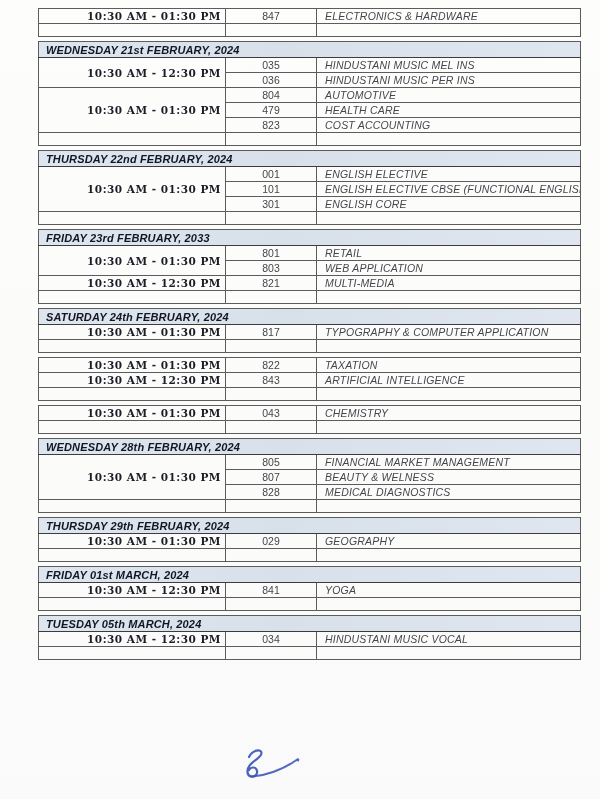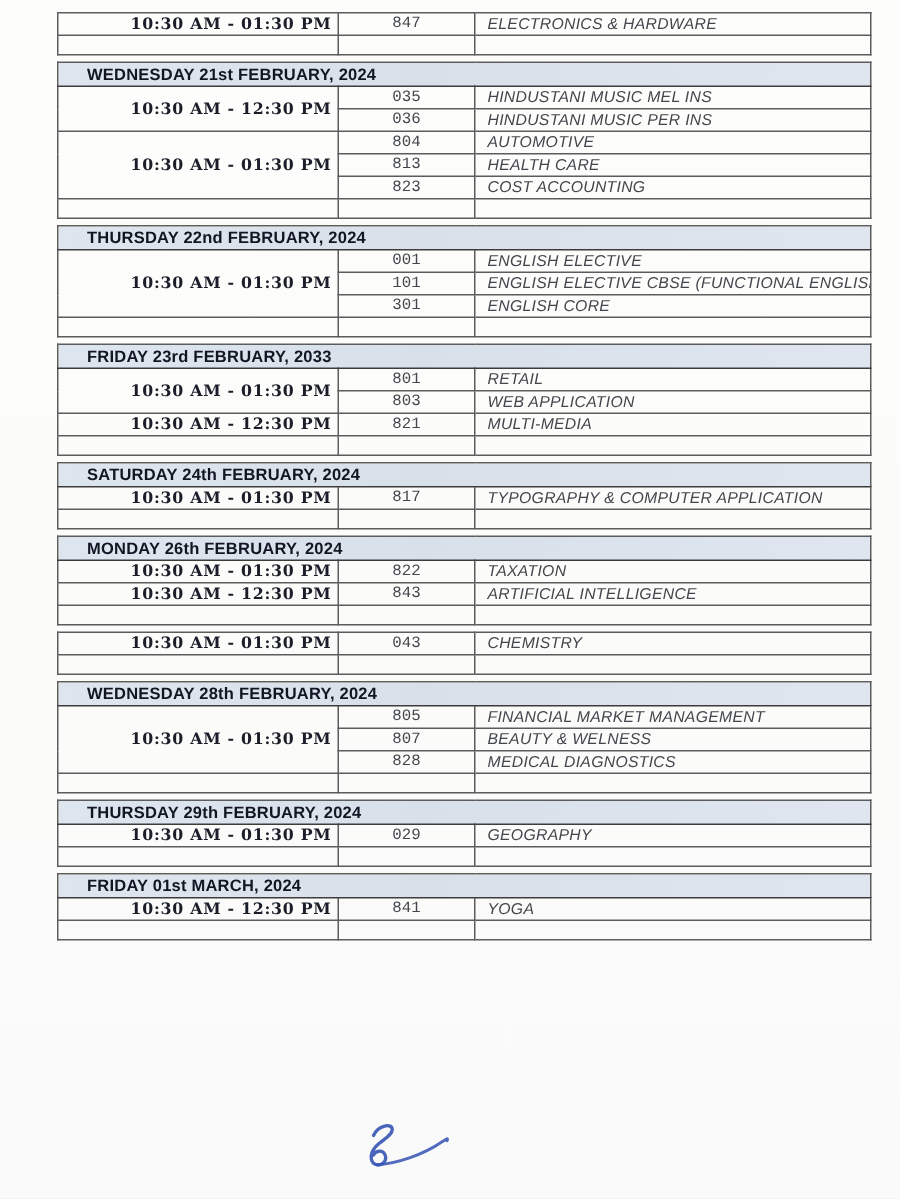--- a/index.html
+++ b/index.html
@@ -32,29 +32,30 @@
   td{
     border:1px solid var(--border);
     overflow:hidden;white-space:nowrap;
     padding:0;vertical-align:middle;
   }
   tr.hdr td.hdr-cell{
     background:linear-gradient(90deg,#dde5ef 0%,#d8e0ea 45%,#dfe6f0 100%);
     background-color:var(--header-bg);
     color:var(--header-text);
     font-weight:bold;font-size:11px;letter-spacing:.15px;
-    height:15px;padding-left:19px;
+    height:15px;padding-left:7px;
     border-bottom:1px solid #3c3c3c;
+    font-style:italic;
   }
   tr.data td{height:14px;}
   td.time{
     font-family:"DejaVu Serif",serif;font-weight:bold;font-size:10.5px;
     color:var(--time-text);text-align:center;letter-spacing:.5px;padding-left:44px;
   }
-  td.code{font-size:10.5px;color:var(--subject-text);text-align:center;font-family:Liberation Mono, monospace;}
+  td.code{font-size:10.5px;color:var(--subject-text);text-align:center;}
   td.subj{font-size:10.5px;color:var(--subject-text);padding-left:8px;letter-spacing:.2px;font-style:italic;}
   tr.empty td{height:12px;}
   .signature{position:absolute;left:234px;top:747px;}
 </style>
 </head>
 <body>
 
 <div class="page">
   <div class="tables">
       <table class="sec">
@@ -94,21 +95,21 @@
           <tr class="data">
             <td class="code">036</td>
             <td class="subj">HINDUSTANI MUSIC PER INS</td>
           </tr>
           <tr class="data">
             <td rowspan="3" class="time">10:30 AM - 01:30 PM</td>
             <td class="code">804</td>
             <td class="subj">AUTOMOTIVE</td>
           </tr>
           <tr class="data">
-            <td class="code">813</td>
+            <td class="code">479</td>
             <td class="subj">HEALTH CARE</td>
           </tr>
           <tr class="data">
             <td class="code">823</td>
             <td class="subj">COST ACCOUNTING</td>
           </tr>
           <tr class="empty">
             <td></td>
             <td></td>
             <td></td>
@@ -198,23 +199,20 @@
           </tr>
         </tbody>
       </table>
       <table class="sec">
         <colgroup>
           <col class="col-time">
           <col class="col-code">
           <col class="col-subject">
         </colgroup>
         <tbody>
-          <tr class="hdr">
-            <td colspan="3" class="hdr-cell">MONDAY 26th FEBRUARY, 2024</td>
-          </tr>
           <tr class="data">
             <td rowspan="1" class="time">10:30 AM - 01:30 PM</td>
             <td class="code">822</td>
             <td class="subj">TAXATION</td>
           </tr>
           <tr class="data">
             <td rowspan="1" class="time">10:30 AM - 12:30 PM</td>
             <td class="code">843</td>
             <td class="subj">ARTIFICIAL INTELLIGENCE</td>
           </tr>
@@ -303,20 +301,42 @@
           <col class="col-subject">
         </colgroup>
         <tbody>
           <tr class="hdr">
             <td colspan="3" class="hdr-cell">FRIDAY 01st MARCH, 2024</td>
           </tr>
           <tr class="data">
             <td rowspan="1" class="time">10:30 AM - 12:30 PM</td>
             <td class="code">841</td>
             <td class="subj">YOGA</td>
+          </tr>
+          <tr class="empty">
+            <td></td>
+            <td></td>
+            <td></td>
+          </tr>
+        </tbody>
+      </table>
+      <table class="sec">
+        <colgroup>
+          <col class="col-time">
+          <col class="col-code">
+          <col class="col-subject">
+        </colgroup>
+        <tbody>
+          <tr class="hdr">
+            <td colspan="3" class="hdr-cell">TUESDAY 05th MARCH, 2024</td>
+          </tr>
+          <tr class="data">
+            <td rowspan="1" class="time">10:30 AM - 12:30 PM</td>
+            <td class="code">034</td>
+            <td class="subj">HINDUSTANI MUSIC VOCAL</td>
           </tr>
           <tr class="empty">
             <td></td>
             <td></td>
             <td></td>
           </tr>
         </tbody>
       </table>
     </div>
 

